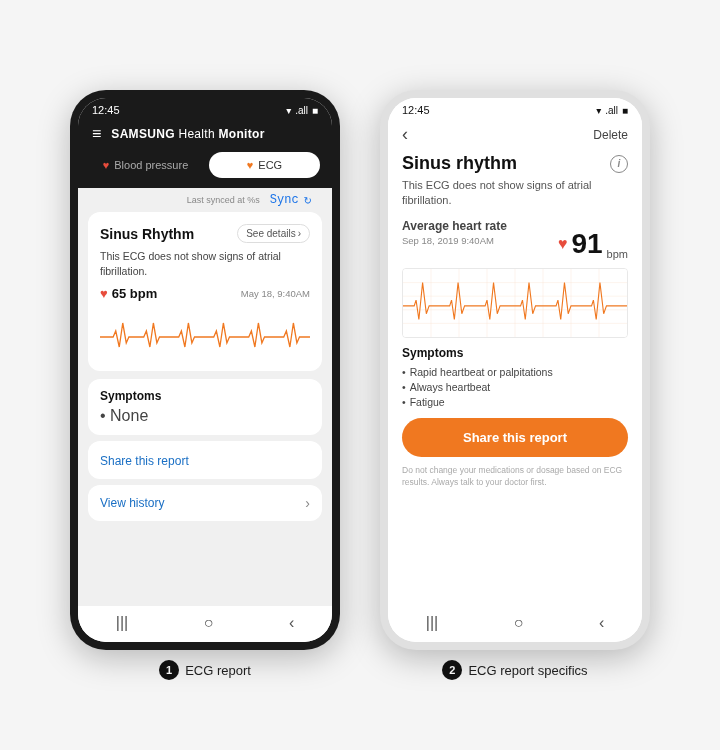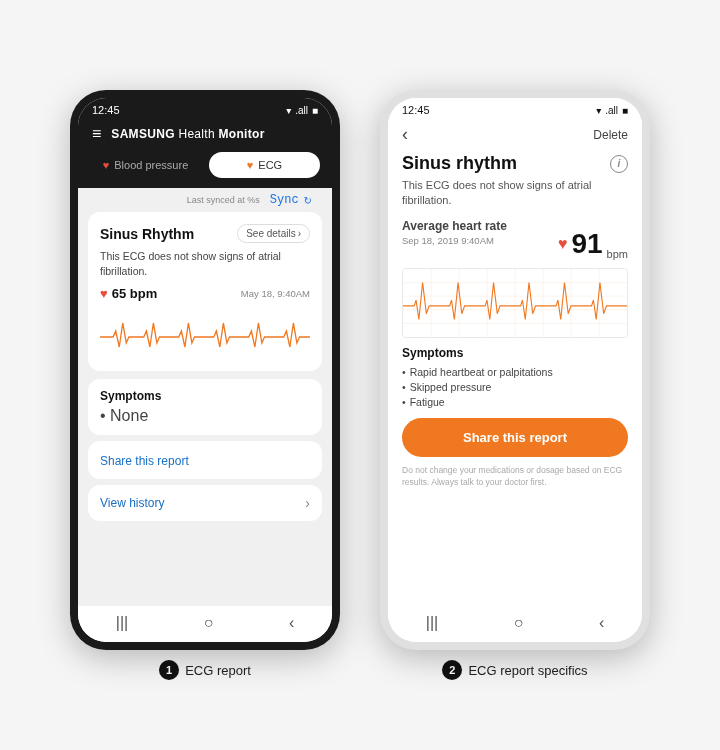--- a/index.html
+++ b/index.html
@@ -622,21 +622,21 @@
           </svg>
 
           <div class="p2-symptoms">
             <div class="p2-symptoms-title">Symptoms</div>
             <div class="p2-symptoms-item">
               <span>•</span>
                 <span>Rapid heartbeat or palpitations</span>
             </div>
             <div class="p2-symptoms-item">
               <span>•</span>
-                <span>Skipped pressure</span>
+                <span>Always heartbeat</span>
             </div>
             <div class="p2-symptoms-item">
               <span>•</span>
                 <span>Fatigue</span>
             </div>
           </div>
 
           <div class="p2-share-btn">Share this report</div>
 
           <p class="p2-disclaimer">Do not change your medications or dosage based on ECG results. Always talk to your doctor first.</p>

